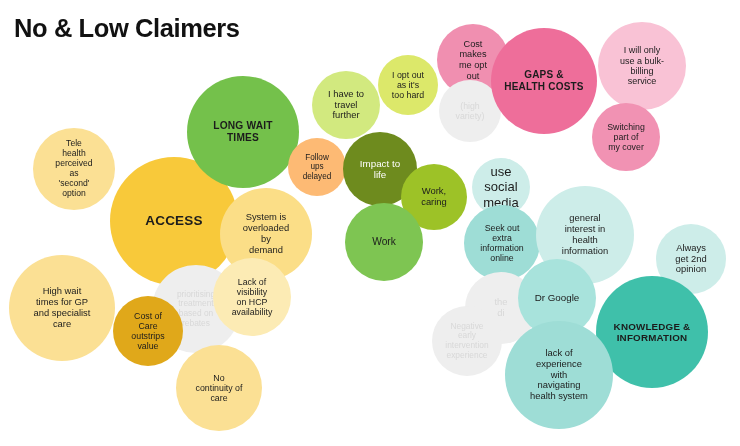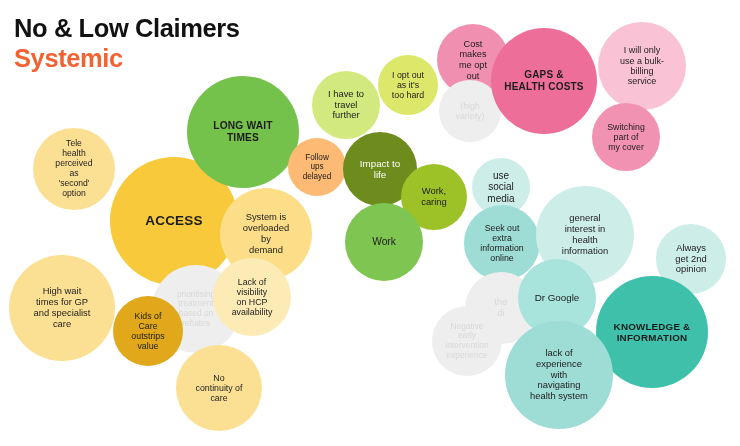--- a/index.html
+++ b/index.html
@@ -72,21 +72,20 @@
     color: #d8d8d8;
   }
 </style>
 </head>
 <body>
 
 <div id="canvas">
 
   <div class="title-block">
     <div class="title-line1">No &amp; Low Claimers</div>
-    <div class="title-line2">Systemic</div>
   </div>
 
   <div id="bubble-layer">
       <div class="bubble" style="left: 33px; top: 128px; width: 82px; height: 82px; background: rgb(251, 224, 148); font-size: 8.6px;">
         <span class="label">Tele
 health
 perceived
 as
 'second'
 option</span>
@@ -100,21 +99,21 @@
 based on
 rebates</span>
       </div>
       <div class="bubble" style="left: 9px; top: 255px; width: 106px; height: 106px; background: rgb(251, 224, 148); font-size: 9.4px;">
         <span class="label">High wait
 times for GP
 and specialist
 care</span>
       </div>
       <div class="bubble" style="left: 113px; top: 296px; width: 70px; height: 70px; background: rgb(224, 168, 26); font-size: 8.8px;">
-        <span class="label">Kids of
+        <span class="label">Cost of
 Care
 outstrips
 value</span>
       </div>
       <div class="bubble" style="left: 176px; top: 345px; width: 86px; height: 86px; background: rgb(251, 224, 148); font-size: 8.8px;">
         <span class="label">No
 continuity of
 care</span>
       </div>
       <div class="bubble" style="left: 220px; top: 188px; width: 92px; height: 92px; background: rgb(251, 222, 135); font-size: 9.4px;">
@@ -177,21 +176,21 @@
         <span class="label">I will only
 use a bulk-
 billing
 service</span>
       </div>
       <div class="bubble" style="left: 592px; top: 103px; width: 68px; height: 68px; background: rgb(241, 146, 179); font-size: 8.8px;">
         <span class="label">Switching
 part of
 my cover</span>
       </div>
-      <div class="bubble" style="left: 472px; top: 158px; width: 58px; height: 58px; background: rgb(205, 237, 233); font-size: 10px;">
+      <div class="bubble" style="left: 472px; top: 158px; width: 58px; height: 58px; background: rgb(205, 237, 233); font-size: 13px;">
         <span class="label">use
 social
 media</span>
       </div>
       <div class="bubble" style="left: 464px; top: 205px; width: 76px; height: 76px; background: rgb(158, 221, 214); font-size: 8.8px;">
         <span class="label">Seek out
 extra
 information
 online</span>
       </div>

